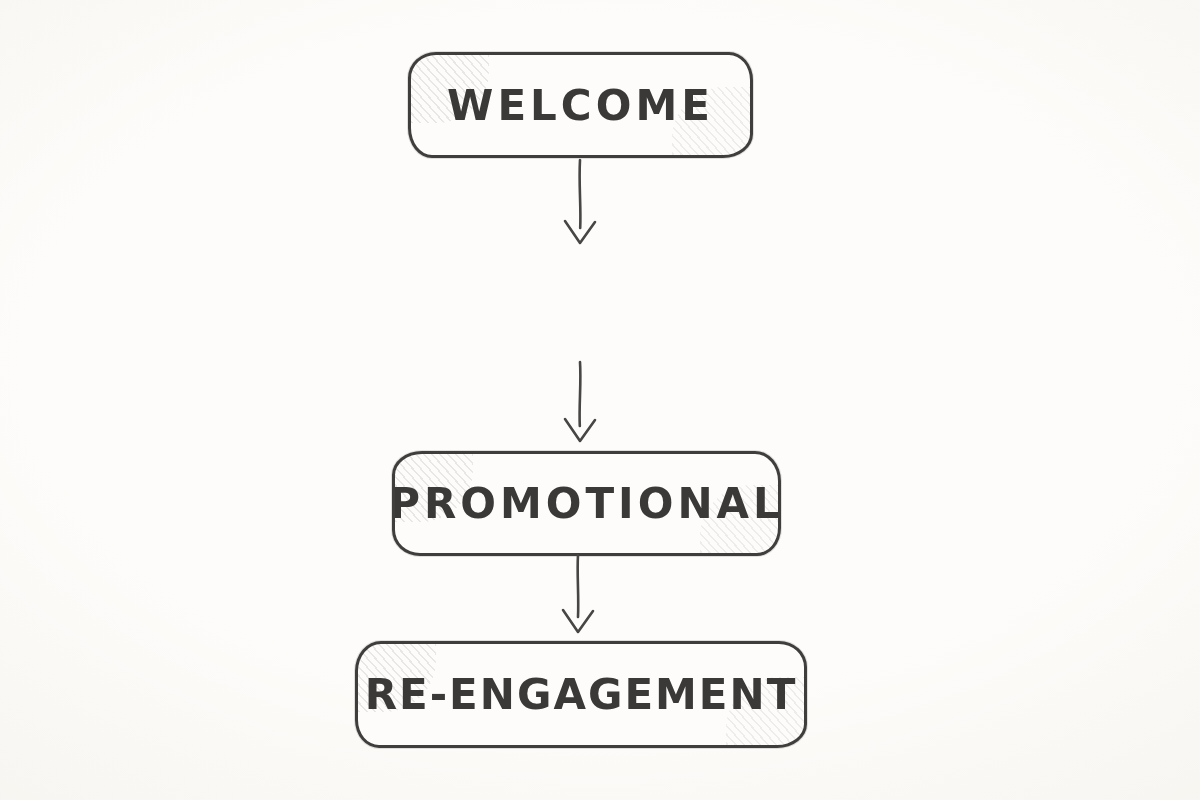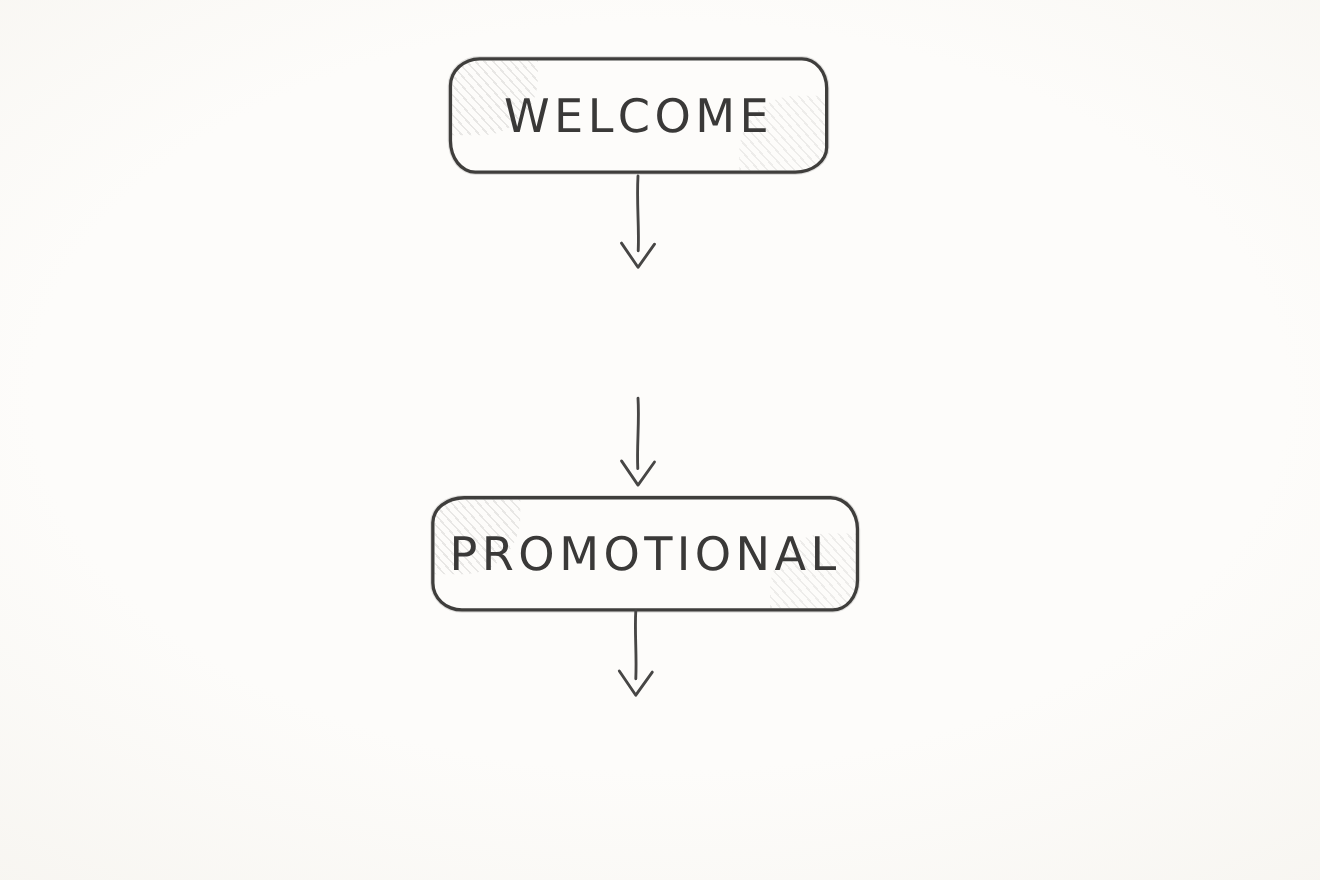--- a/index.html
+++ b/index.html
@@ -47,21 +47,21 @@
     width: 86px; height: 76px;
     background: repeating-linear-gradient(48deg,
       rgba(80,78,75,0.18) 0 1.5px, transparent 1.5px 6px);
     border-radius: 52px 0 0 0;
     opacity: .5;
   }
   .node-label {
     position: relative;
     z-index: 1;
     font-size: 42px;
-    font-weight: 400;
+    font-weight: 700;
     letter-spacing: 4px;
     white-space: nowrap;
   }
   .node-1 { left: 408px; top:  52px; width: 345px; height: 106px;
             border-radius: 28px 24px 30px 24px / 26px 28px 24px 30px; }
   .node-2 { left: 408px; top: 258px; width: 344px; height: 102px;
             border-radius: 24px 30px 26px 28px / 28px 24px 30px 26px; }
   .node-3 { left: 392px; top: 451px; width: 389px; height: 105px;
             border-radius: 30px 26px 24px 28px / 24px 30px 28px 26px; }
   .node-4 { left: 355px; top: 641px; width: 452px; height: 107px;
@@ -101,14 +101,17 @@
 
   <div class="node node-3">
     <span class="node-label">PROMOTIONAL</span>
   </div>
 
   <svg class="arrow arrow-3" width="44" height="84" viewBox="0 0 44 84">
     <path d="M22 2 C20.8 22 23 42 22 64"></path>
     <polyline points="7,57 22,79 37,58"></polyline>
   </svg>
 
+  <div class="node node-4">
+    <span class="node-label">RE-ENGAGEMENT</span>
+  </div>
 
 </div>
 
 </body></html>

